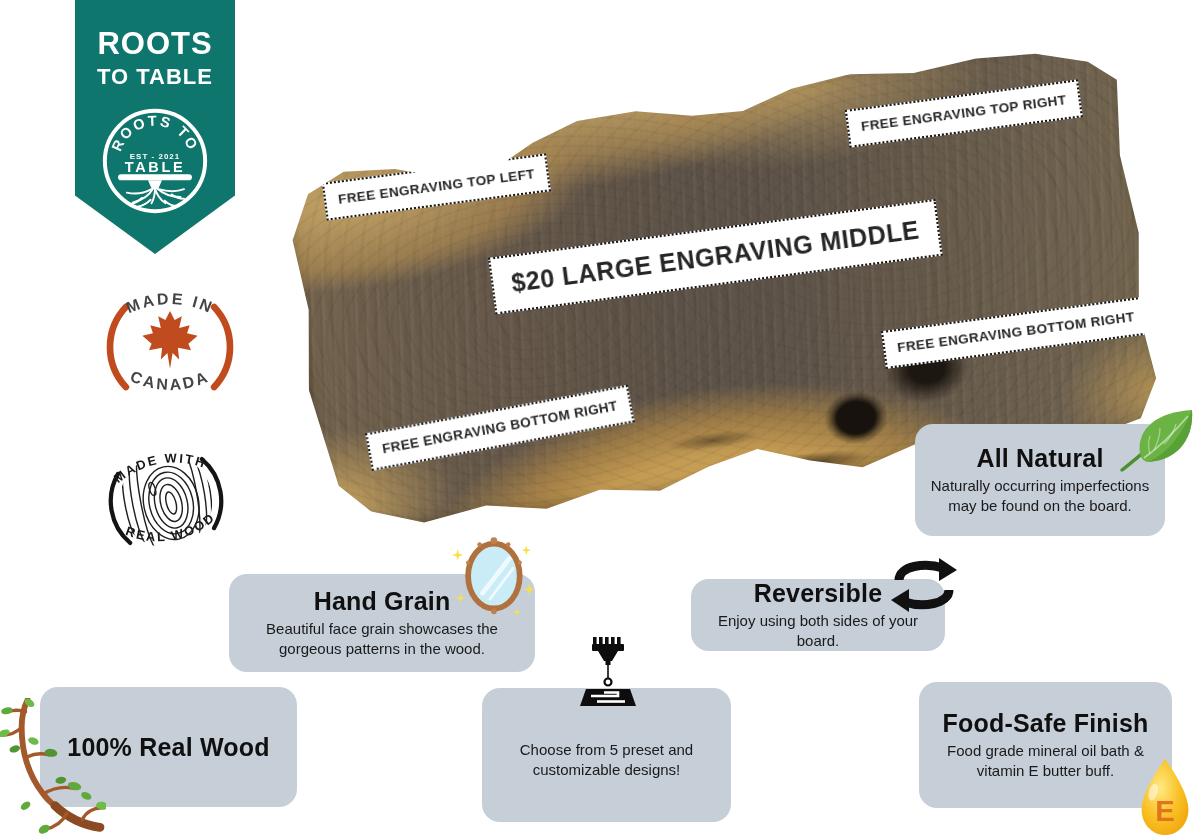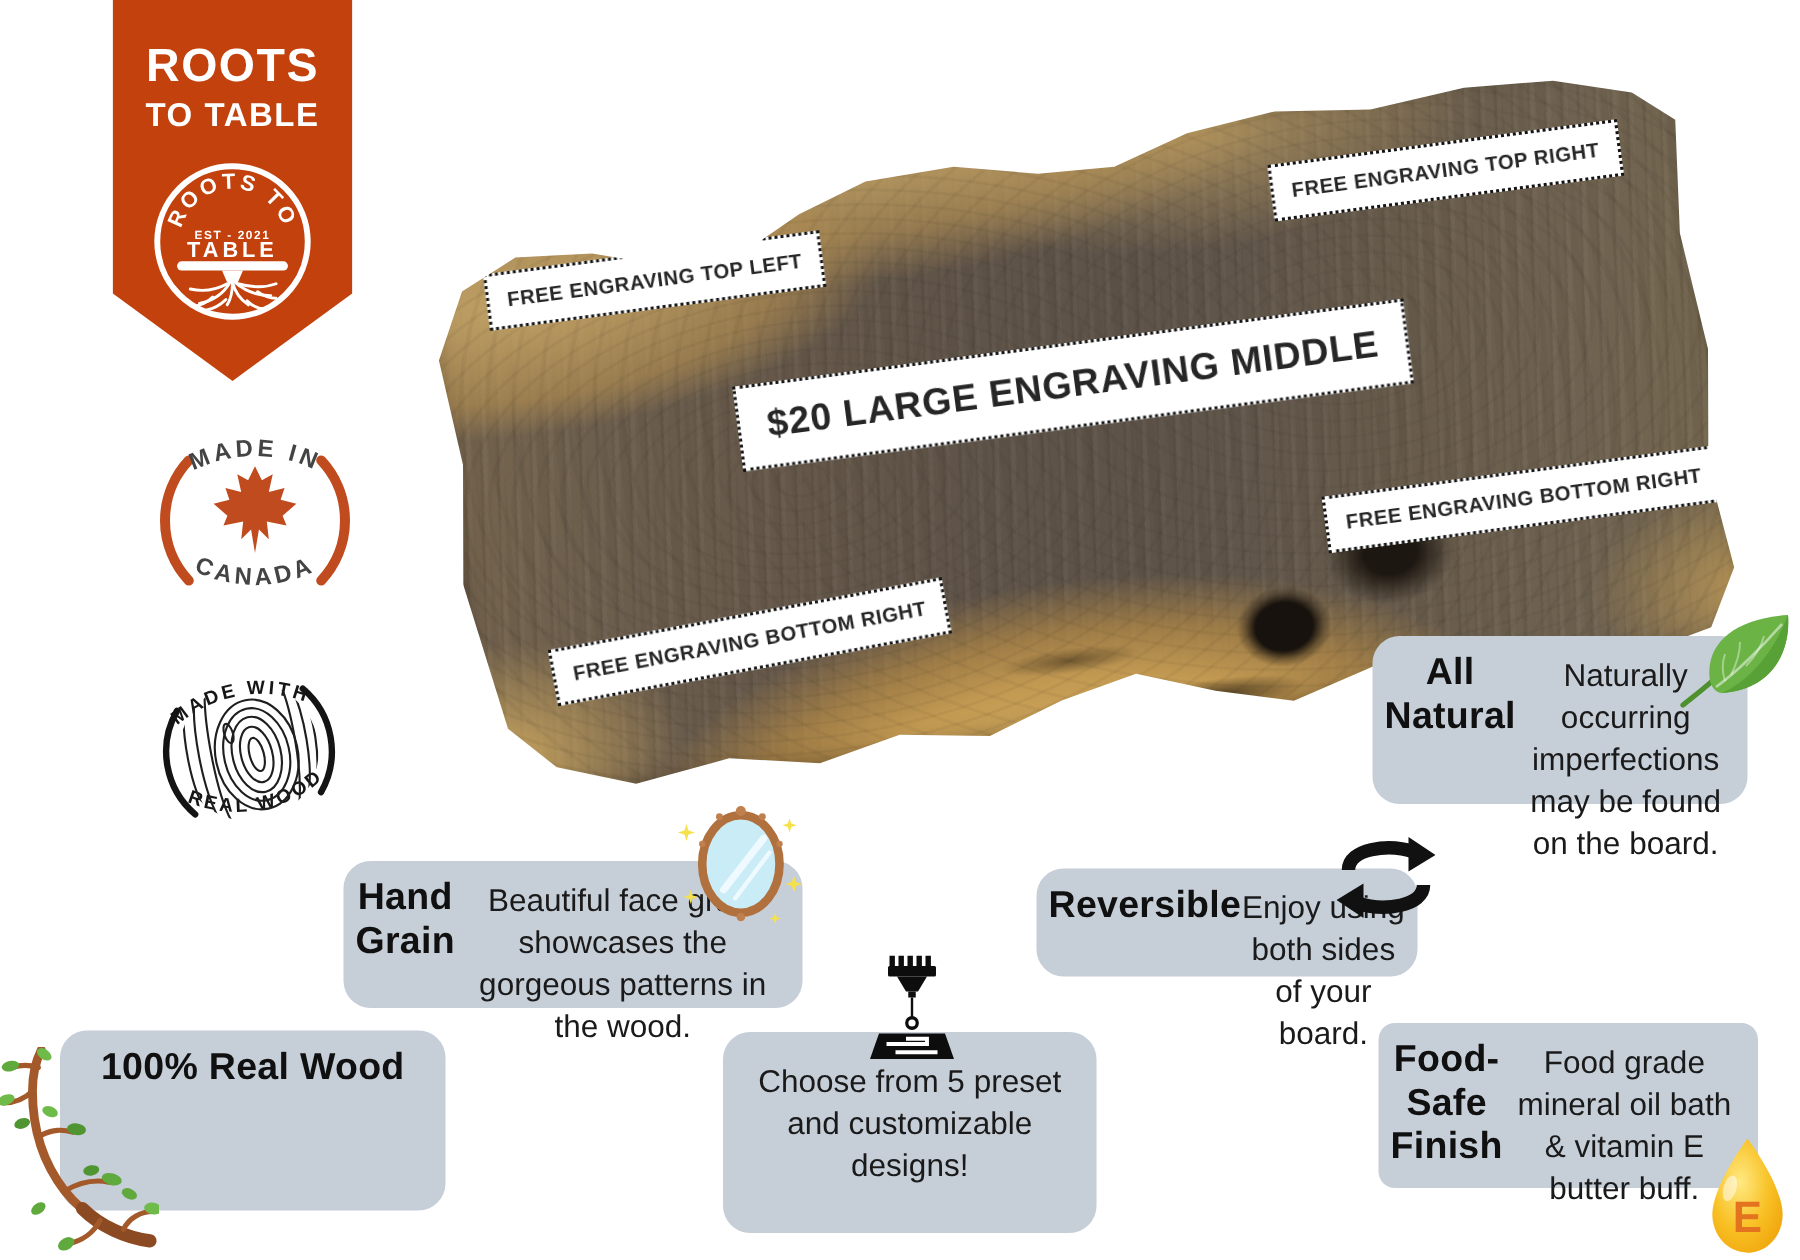--- a/index.html
+++ b/index.html
@@ -2,21 +2,21 @@
 <html><head>
 <meta charset="utf-8">
 <style>
   html,body{margin:0;padding:0;background:#fff;}
   .canvas{
     position:relative;width:1200px;height:840px;background:#ffffff;overflow:hidden;
     font-family:"Liberation Sans",sans-serif;color:#141414;
   }
   
   .pennant{
-    position:absolute;left:75px;top:0;width:160px;height:254px;background:#c2410c;
+    position:absolute;left:75px;top:0;width:160px;height:254px;background:#0f766e;
     clip-path:polygon(0 0,100% 0,100% 77%,50% 100%,0 77%);
     display:flex;flex-direction:column;align-items:center;text-align:center;z-index:5;
   }
   .brand-top{margin-top:26px;font-size:31px;font-weight:800;letter-spacing:1px;color:#fff;}
   .brand-bottom{margin-top:2px;font-size:22px;font-weight:800;letter-spacing:1px;color:#fff;}
   .logo-svg{width:132px;height:132px;margin-top:5px;}
   
   .badge{position:absolute;z-index:5;}
   .badge-canada{left:93px;top:270px;width:154px;height:154px;}
   .badge-wood{left:95px;top:430px;width:142px;height:142px;}
@@ -52,24 +52,24 @@
   }
   .engraving-label.large{font-size:25px;letter-spacing:.6px;padding:14px 18px;}
   .lbl-top-left{left:45px;top:42px;}
   .lbl-top-right{left:573px;top:38px;}
   .lbl-middle{left:200px;top:138px;}
   .lbl-bottom-right{left:580px;top:262px;}
   .lbl-bottom-left{left:56px;top:289px;transform:rotate(-3deg);}
   
   .card{
     position:absolute;background:#c6ced8;border-radius:18px;text-align:center;z-index:2;
-    display:flex;flex-direction:row;justify-content:center;padding:10px 8px;box-sizing:border-box;
+    display:flex;flex-direction:column;justify-content:center;padding:10px 8px;box-sizing:border-box;
   }
   .card-title{font-size:25px;font-weight:700;color:#101010;letter-spacing:.2px;}
-  .card-body{font-size:21px;font-weight:500;color:#1a1a1a;line-height:1.33;margin-top:3px;}
+  .card-body{font-size:15px;font-weight:500;color:#1a1a1a;line-height:1.33;margin-top:3px;}
   .card-real-wood .card-body,.card-custom .card-body{margin-top:10px;}
   .icon{position:absolute;z-index:3;}
 </style>
 </head>
 <body>
 
 <div class="canvas">
 
   <div class="pennant">
     <div class="brand-top">ROOTS</div>
@@ -183,21 +183,21 @@
   </div>
 
   <div class="card card-real-wood" style="left:40px;top:687px;width:257px;height:120px;gap:36px;">
     <div class="card-title">100% Real Wood</div>
   </div>
 
   <div class="card card-custom" style="left:482px;top:688px;width:249px;height:134px;">
     <div class="card-body">Choose from 5 preset and customizable designs!</div>
   </div>
 
-  <div class="card" style="left:919px;top:682px;width:253px;height:110px;border-radius:11px;">
+  <div class="card" style="left:919px;top:682px;width:253px;height:126px;">
     <div class="card-title">Food-Safe Finish</div>
     <div class="card-body">Food grade mineral oil bath &amp; vitamin E butter buff.</div>
   </div>
 
   <svg class="icon" style="left:1118px;top:408px;width:78px;height:66px;" viewBox="0 0 78 66">
     <path d="M4 62 C14 54 22 48 30 40" fill="none" stroke="#4e8f2e" stroke-width="3.5" stroke-linecap="round"></path>
     <path d="M22 46 C18 20 40 4 74 2 C76 28 62 52 30 54 C26 54 23 50 22 46 Z" fill="#6ab344"></path>
     <path d="M74 2 C76 28 62 52 30 54 C48 46 64 28 74 2 Z" fill="#58a136"></path>
     <path d="M26 50 C40 40 58 22 70 8" fill="none" stroke="rgba(255,255,255,.5)" stroke-width="1.8"></path>
     <path d="M36 42 C40 34 42 28 42 20 M46 36 C52 30 56 24 58 16 M32 46 C30 40 30 34 32 28" fill="none" stroke="rgba(255,255,255,.4)" stroke-width="1.3"></path>

